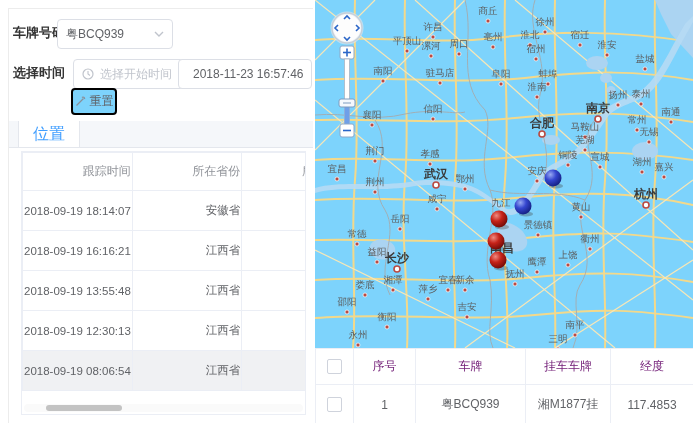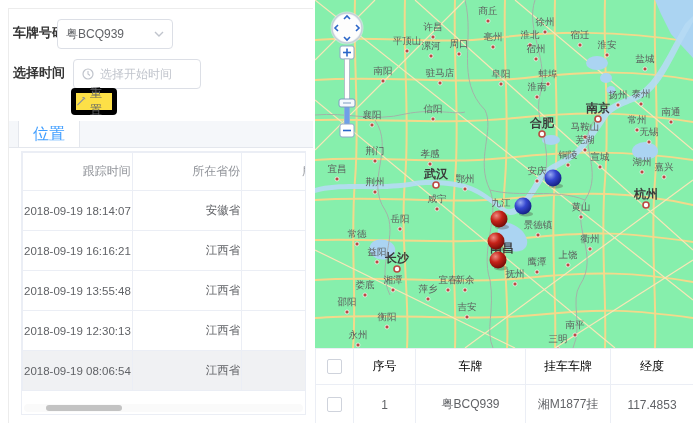--- a/index.html
+++ b/index.html
@@ -10,43 +10,43 @@
          border-left:1px solid #ececec;border-top:1px solid #ececec;}
   .fieldlabel{position:absolute;font-size:13px;font-weight:bold;color:#333;}
   .inputbox{position:absolute;height:30px;border:1px solid #dcdfe6;border-radius:4px;background:#fff;
             box-sizing:border-box;display:flex;align-items:center;padding:0 8px;gap:6px;}
   .inputbox .val{color:#606266;font-size:12px;white-space:nowrap;}
   .inputbox .ph{color:#c0c4cc;font-size:12px;white-space:nowrap;}
   .chev{margin-left:auto;}
   .btn{position:absolute;height:27px;border-radius:4px;box-sizing:border-box;display:flex;
        align-items:center;justify-content:center;gap:4px;font-size:12px;cursor:pointer;}
   .btn-primary{background:#409eff;color:#fff;border:1px solid #409eff;}
-  .btn-plain{background:#fde047;color:#606266;border:5px solid #000000;}
+  .btn-plain{background:#7dd3fc;color:#606266;border:2px solid #000000;}
   
   .tabbar{position:absolute;left:0px;top:112px;width:304px;height:27px;background:#f5f7fa;
           border-bottom:1px solid #e4e7ed;box-sizing:border-box;}
   .tab-active{position:absolute;left:9px;top:0;height:26px;padding:0 14px;background:#fff;
               border-left:1px solid #e4e7ed;border-right:1px solid #e4e7ed;
               display:flex;align-items:center;color:#409eff;font-size:16px;cursor:pointer;}
   
   .tcard{position:absolute;left:12px;top:142px;width:285px;height:264px;border:1px solid #ebeef5;
          box-sizing:border-box;overflow:hidden;background:#fff;}
   table.grid{border-collapse:collapse;table-layout:fixed;width:330px;}
   table.grid th,table.grid td{border:1px solid #ebeef5;text-align:right;overflow:hidden;white-space:nowrap;}
   table.grid th{height:35px;color:#909399;font-weight:normal;font-size:12px;background:#fff;}
   table.grid td{height:37px;color:#606266;font-size:11.5px;}
   table.grid tr.sel td{background:#f0f1f3;}
   .hscroll{position:absolute;left:2px;right:2px;bottom:2px;height:8px;background:#fafafa;border-radius:4px;}
   .hthumb{position:absolute;left:22px;top:1px;width:76px;height:6px;background:#c3c3c3;border-radius:3px;}
   
-  .map{position:absolute;left:315px;top:0;width:378px;height:348px;background:#86efac;overflow:hidden;cursor:grab;}
+  .map{position:absolute;left:315px;top:0;width:378px;height:348px;background:#7dd3fc;overflow:hidden;cursor:grab;}
   
   .vtable{position:absolute;left:315px;top:348px;width:378px;height:75px;background:#fff;}
   .vtable table{border-collapse:collapse;table-layout:fixed;width:378px;}
-  .vtable th{height:33px;border:1px solid #ebeef5;color:#000000;font-weight:normal;font-size:12px;text-align:center;}
+  .vtable th{height:33px;border:1px solid #ebeef5;color:#701a75;font-weight:normal;font-size:12px;text-align:center;}
   .vtable td{height:37px;border:1px solid #ebeef5;color:#606266;font-size:12px;text-align:center;}
   .cbx{display:inline-block;width:13px;height:13px;border:1px solid #cfd3dc;border-radius:2px;background:#fff;vertical-align:middle;}
 </style>
 </head>
 <body>
 
 <div class="panel">
 
   <span class="fieldlabel" style="left:4px;top:15px;">车牌号码</span>
 
@@ -60,20 +60,27 @@
   <span class="fieldlabel" style="left:4px;top:55px;">选择时间</span>
 
   <div class="inputbox" style="left:64px;top:50px;width:128px;">
     <svg width="12" height="12" viewBox="0 0 12 12">
       <circle cx="6" cy="6" r="5" fill="none" stroke="#c0c4cc" stroke-width="1.2"></circle>
       <polyline points="6,3 6,6 8,7.5" fill="none" stroke="#c0c4cc" stroke-width="1.1"></polyline>
     </svg>
     <span class="ph">选择开始时间</span>
   </div>
 
+  <div class="inputbox" style="left:169px;top:50px;width:134px;">
+    <svg width="12" height="12" viewBox="0 0 12 12">
+      <circle cx="6" cy="6" r="5" fill="none" stroke="#c0c4cc" stroke-width="1.2"></circle>
+      <polyline points="6,3 6,6 8,7.5" fill="none" stroke="#c0c4cc" stroke-width="1.1"></polyline>
+    </svg>
+    <span class="val">2018-11-23 16:57:46</span>
+  </div>
 
 
   <div class="btn btn-plain" style="left:62px;top:79px;width:46px;">
     <svg width="11" height="11" viewBox="0 0 11 11">
       <path d="M1.5,9.5 L8.5,2.5 M7,1.5 C8,0.5 10,1.5 9.5,3" fill="none" stroke="#8a8f99" stroke-width="1.2"></path>
     </svg>
     <span>重置</span>
   </div>
 
   <div class="tabbar">

